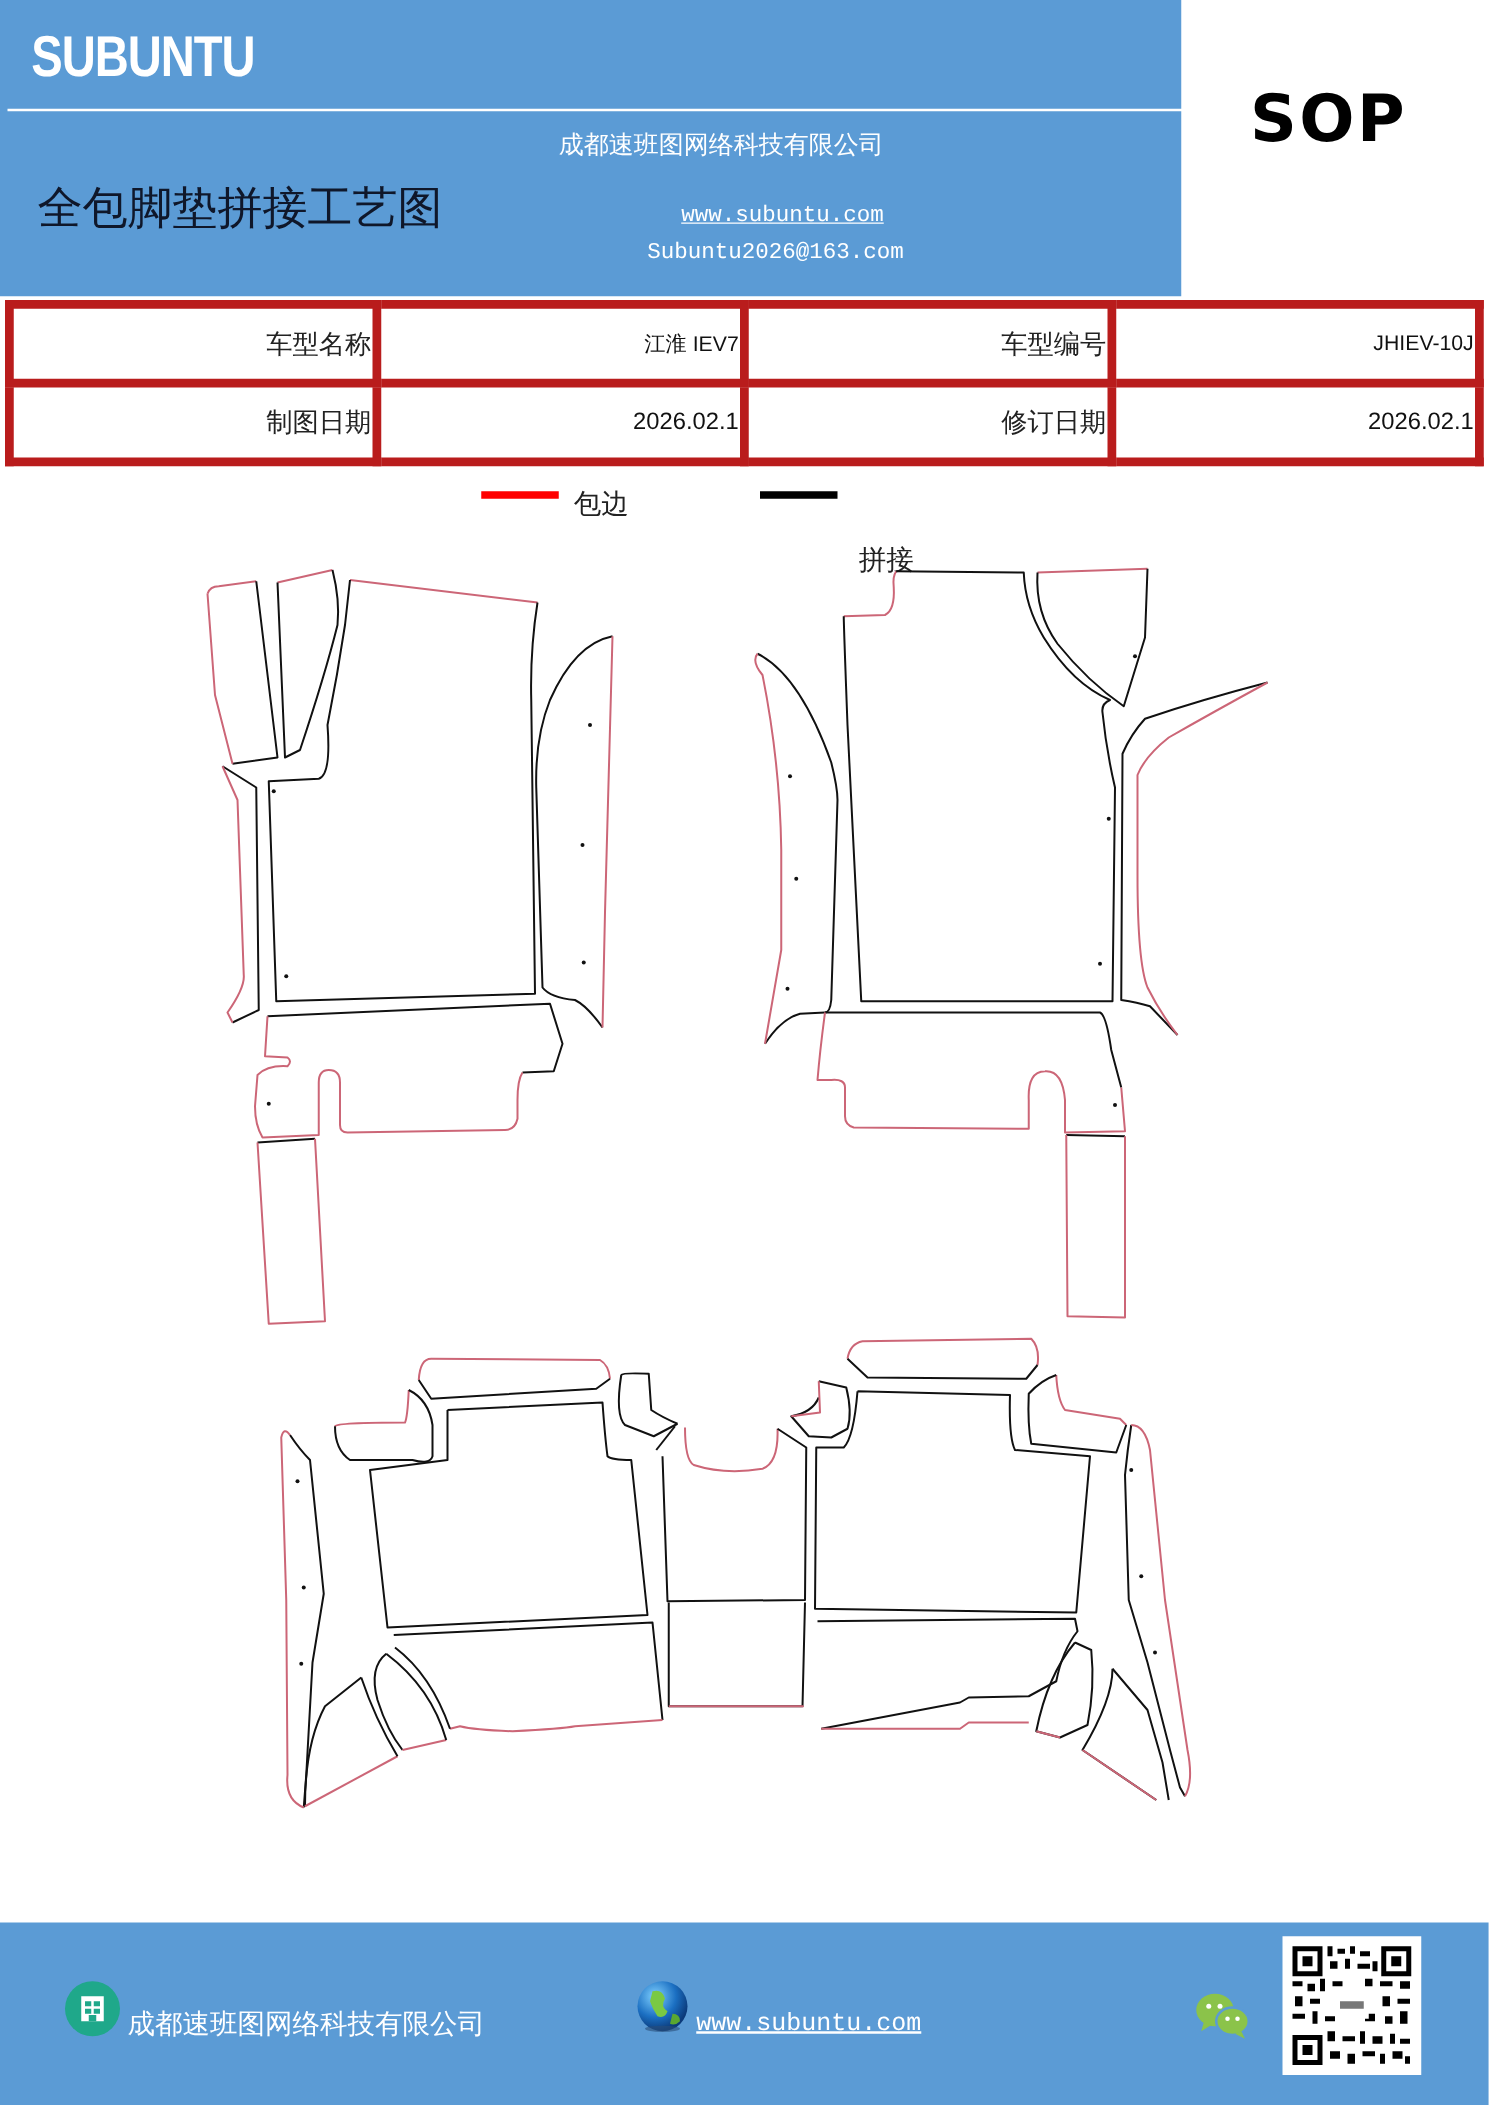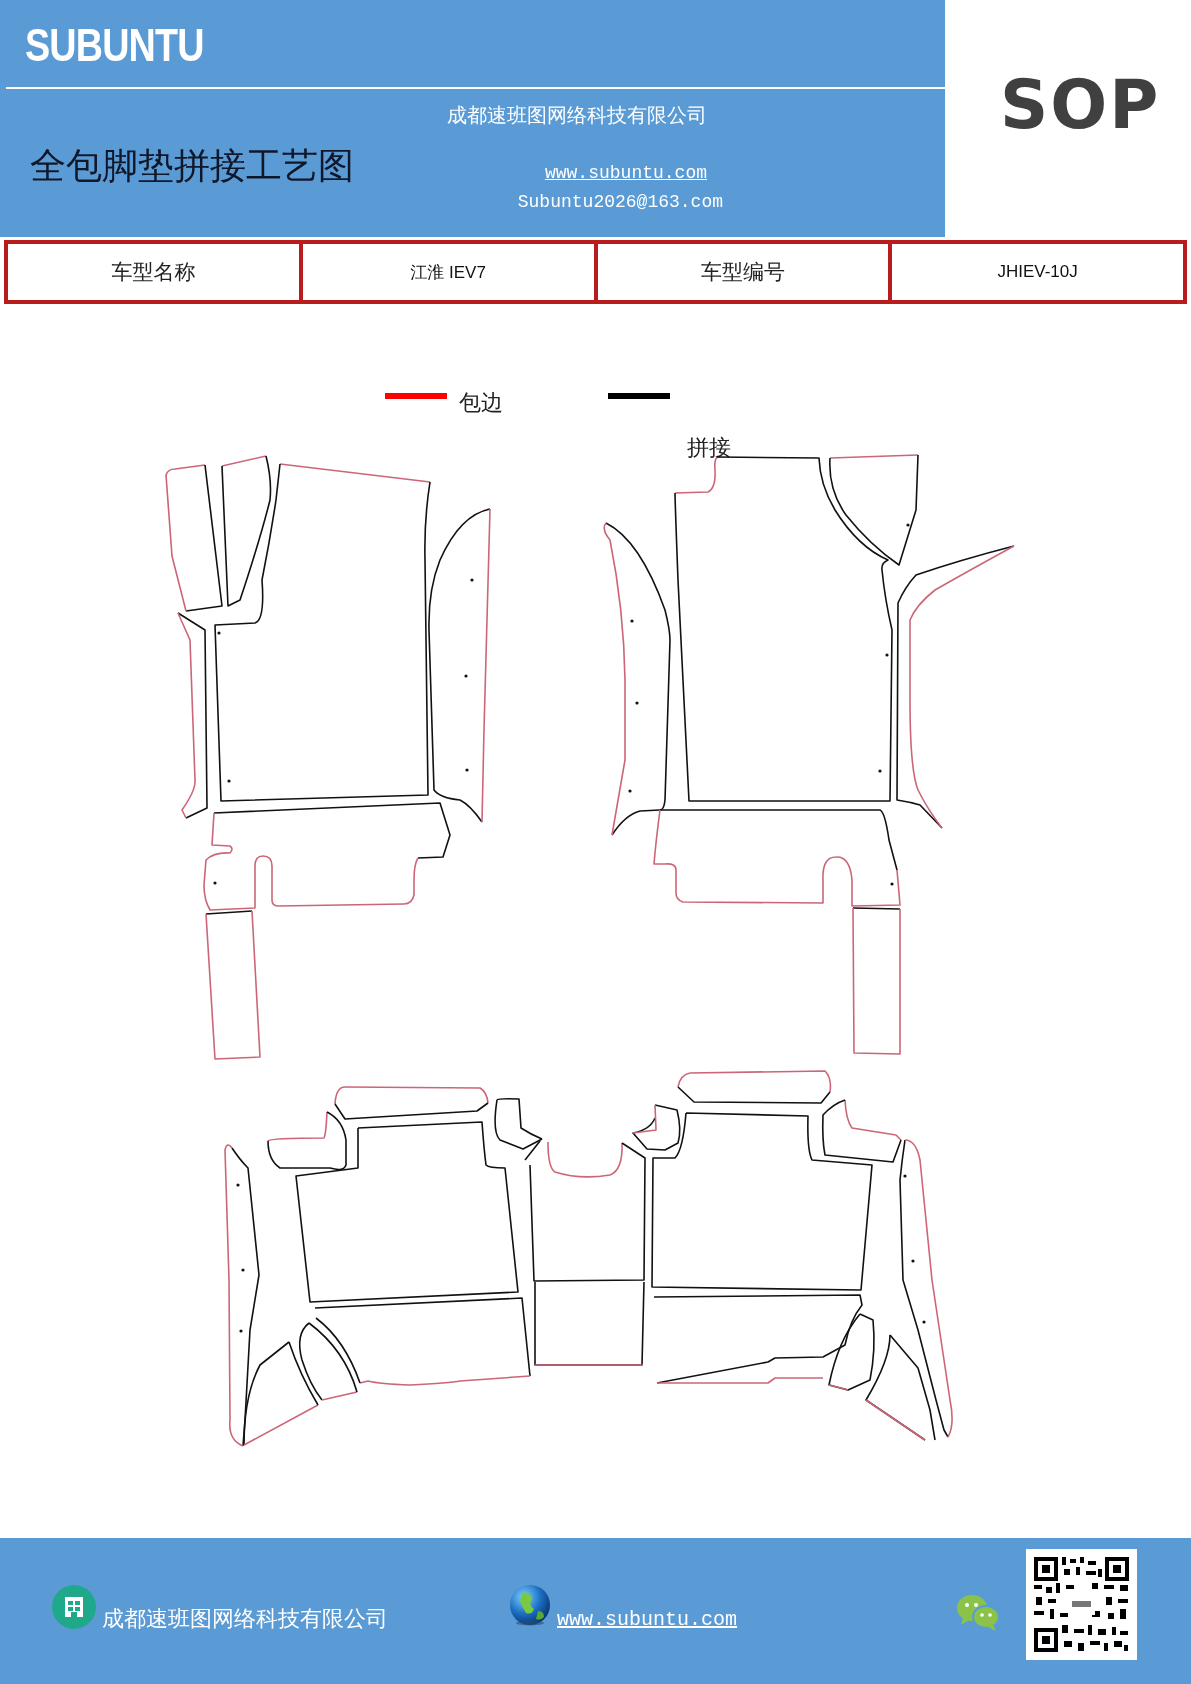--- a/index.html
+++ b/index.html
@@ -28,29 +28,29 @@
   }
   .web-top {
     position: absolute; right: 238px; top: 163px; color: #fff; font-size: 18px;
     font-family: "Liberation Mono", monospace; text-decoration: underline;
   }
   .email-top {
     position: absolute; right: 222px; top: 192px; color: #fff; font-size: 18px;
     font-family: "Liberation Mono", monospace;
   }
   .sop {
-    position: absolute; left: 1000px; top: 66px; color: #404040; font-size: 67px; font-weight: 700;
+    position: absolute; left: 1000px; top: 66px; color: #000000; font-size: 52px; font-weight: 700;
     font-family: "DejaVu Sans", sans-serif; letter-spacing: 2px;
   }
   .info-table {
     position: absolute; left: 4px; top: 240px; width: 1183px; border-collapse: collapse;
     table-layout: fixed;
   }
   .info-table td {
-    border: 4px solid #b91c1c; height: 54px; text-align: center; vertical-align: middle;
+    border: 7px solid #b91c1c; height: 54px; text-align: right; vertical-align: middle;
     font-size: 21px; color: #222;
   }
   .info-table td.val { font-family: "Liberation Sans", sans-serif; font-size: 19px; color: #111; }
   .info-table td.val.small { font-size: 17px; margin-left: 40px; }
   .legend {
     position: absolute; top: 388px; left: 0; width: 1191px; height: 40px;
   }
   .legend .swatch { position: absolute; top: 5px; width: 62px; height: 6px; }
   .legend .lbl { position: absolute; top: 0px; font-size: 22px; color: #222; }
   .diagram { position: absolute; left: 0; top: 440px; width: 1191px; height: 1010px; }
@@ -88,20 +88,26 @@
   <div class="sop">SOP</div>
 </div>
 
 <table class="info-table">
   <tbody>
       <tr>
     <td>车型名称</td>
     <td class="val small">江淮 IEV7</td>
     <td>车型编号</td>
     <td class="val small">JHIEV-10J</td>
+  </tr>
+  <tr>
+    <td>制图日期</td>
+    <td class="val">2026.02.1</td>
+    <td>修订日期</td>
+    <td class="val">2026.02.1</td>
   </tr>
 </tbody>
   </table>
 
 <div class="legend">
   <div class="swatch" style="left:385px;background:#ff0000;"></div>
   <div class="lbl" style="left:459px;">包边</div>
   <div class="swatch" style="left:608px;background:#000000;"></div>
   <div class="lbl" style="left:687px;margin-top:45px;">拼接</div>
 </div>

